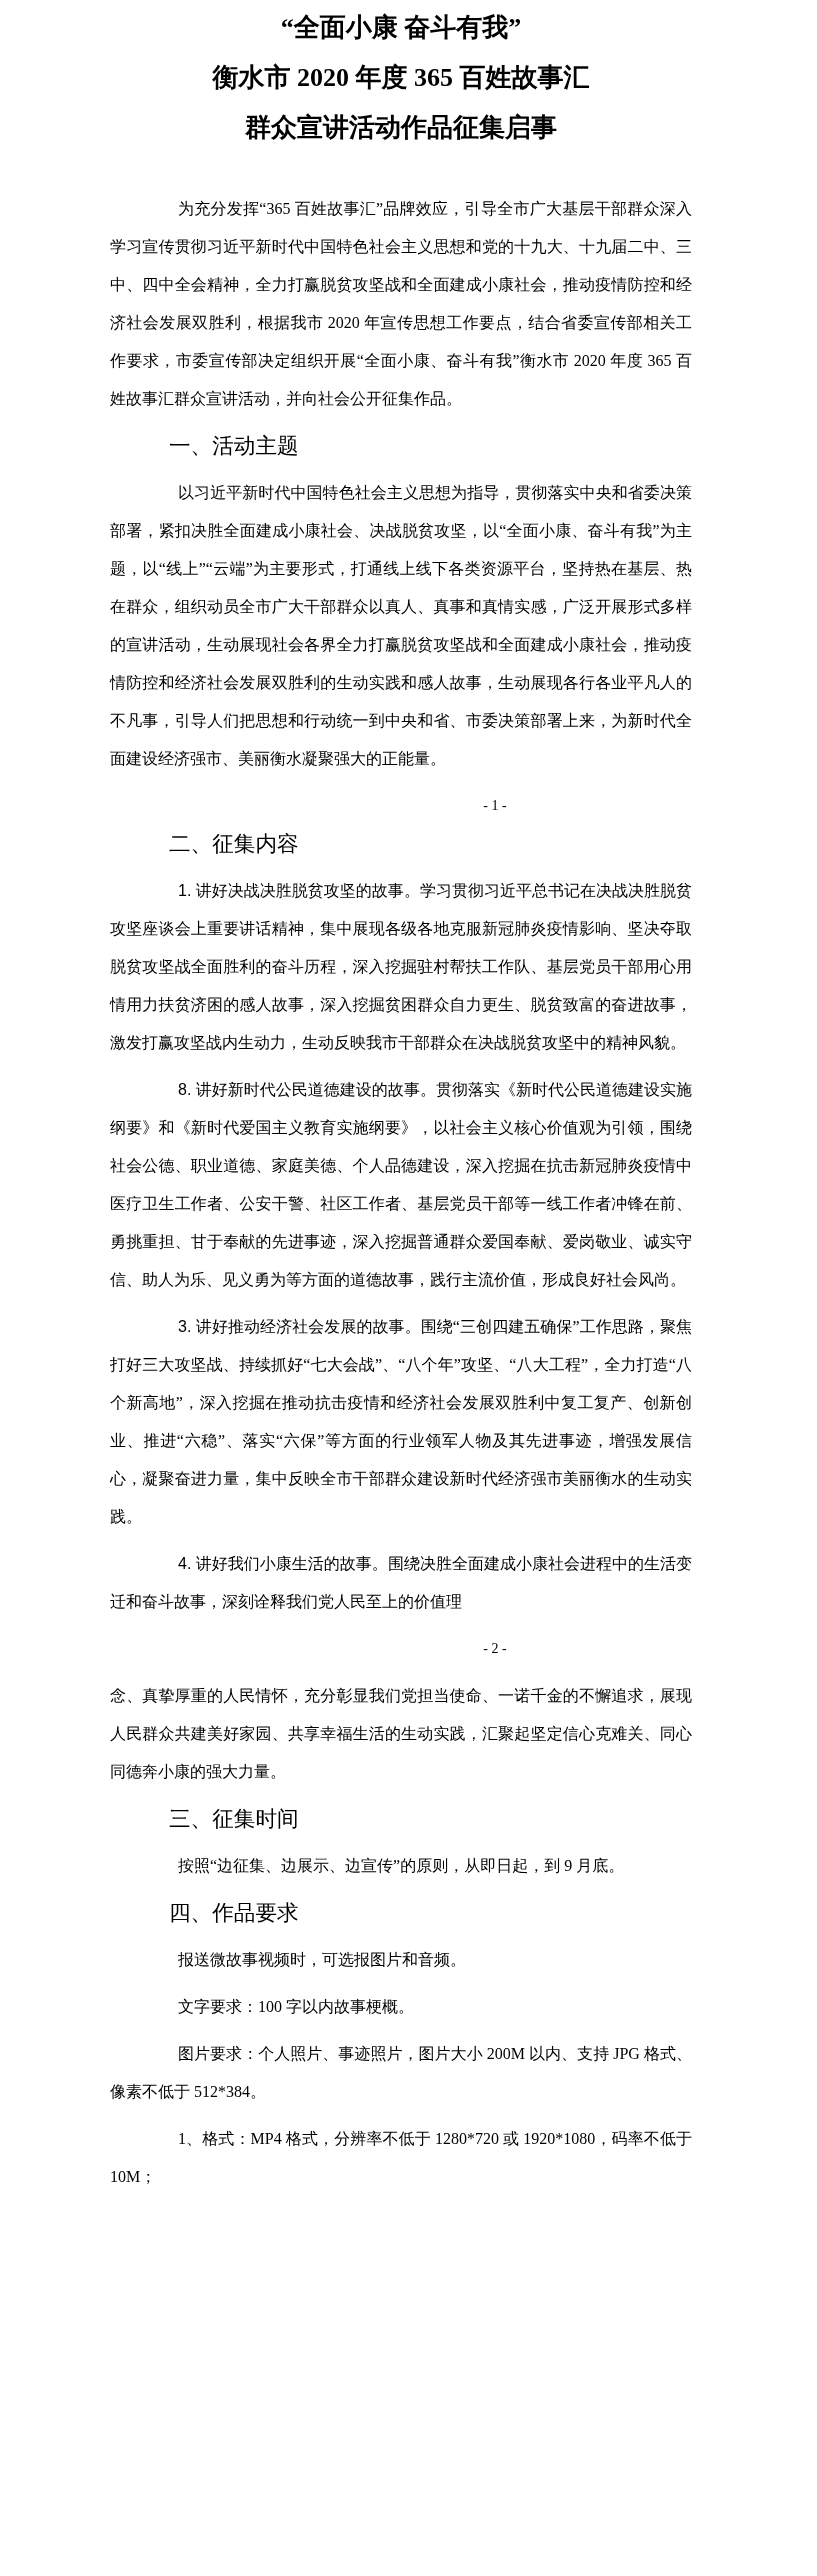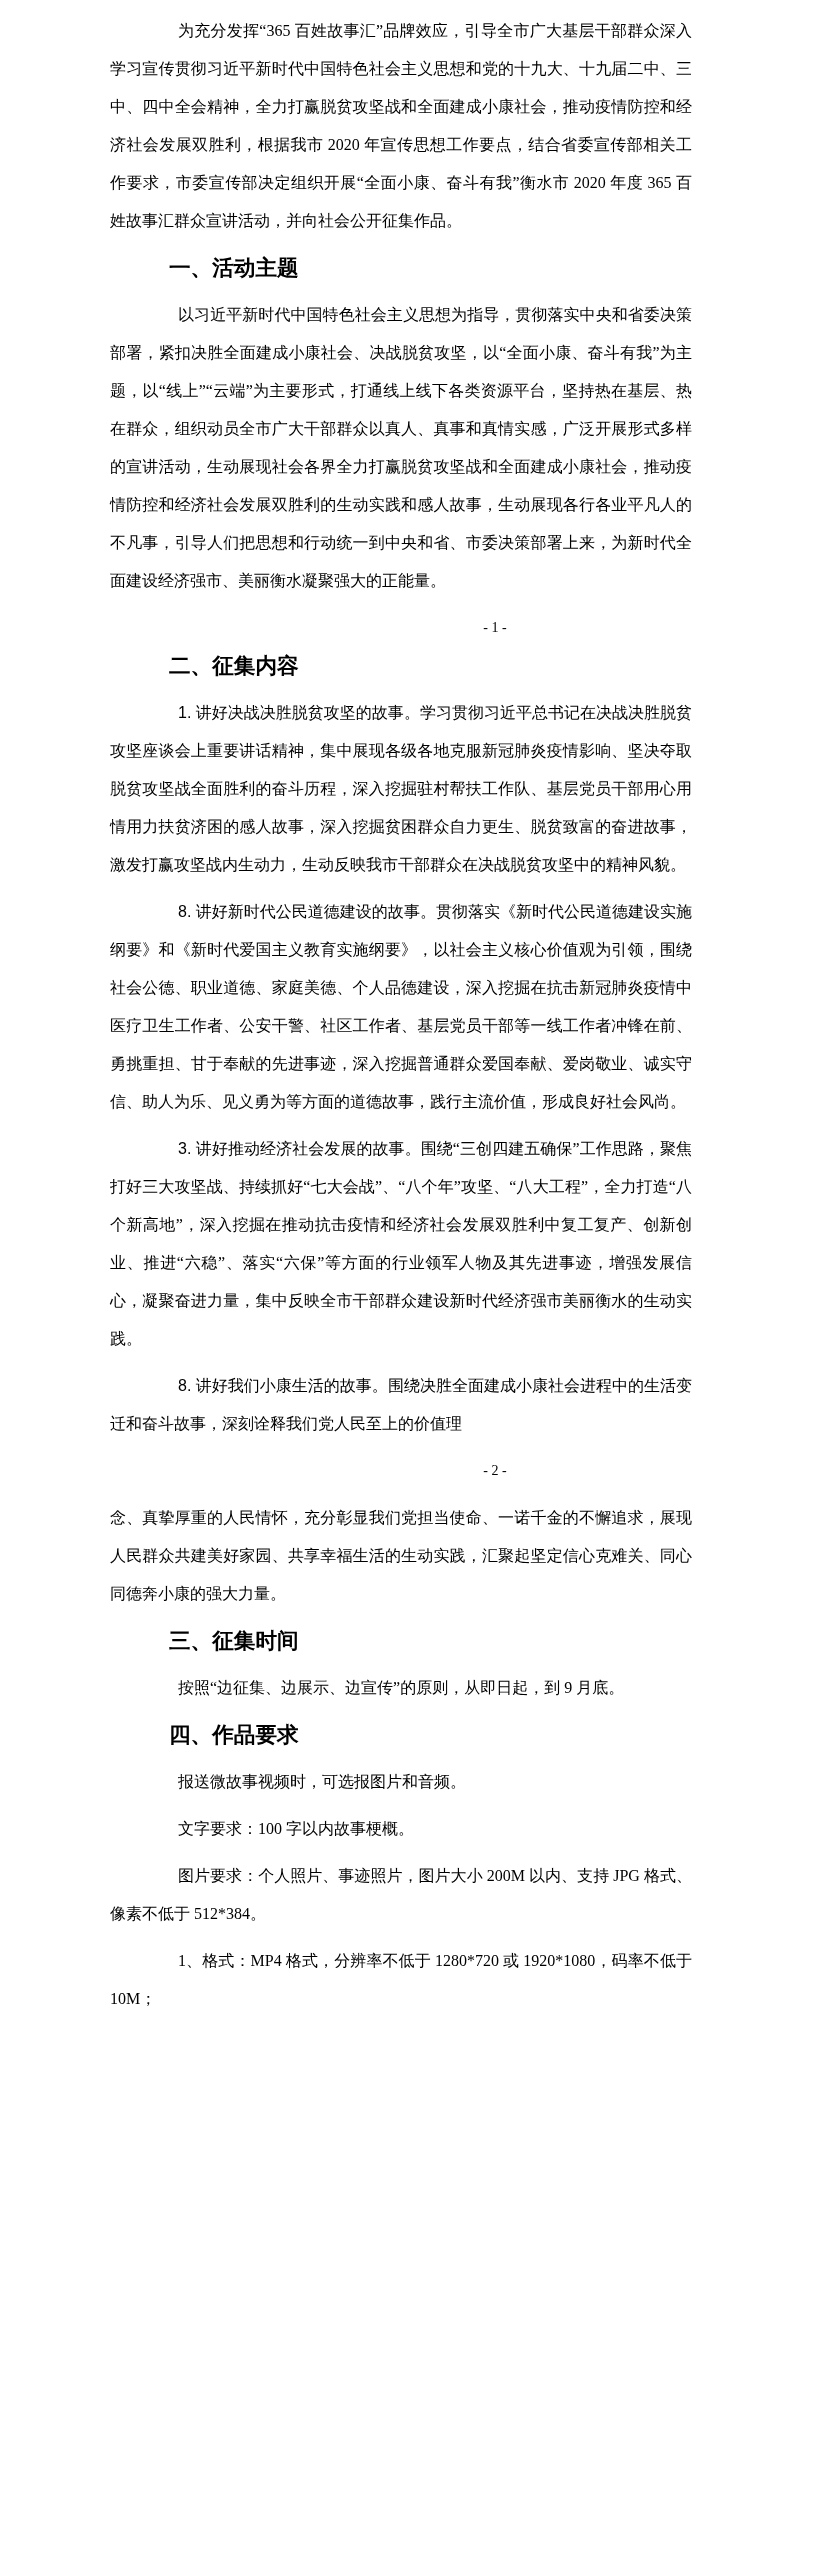--- a/index.html
+++ b/index.html
@@ -36,21 +36,21 @@
     font-size: 16px;
     line-height: 38px;
     text-align: justify;
     text-indent: 68px;
   }
   .cont { text-indent: 0; }
   .heading {
     margin: 0;
     font-size: 21.6px;
     line-height: 38px;
-    font-weight: bold;
+    font-weight: normal;
     text-indent: 68px;
     font-family: "Liberation Sans", "DejaVu Sans", sans-serif;
   }
   .lead {
     font-weight: normal;
     font-family: "Liberation Sans", "DejaVu Sans", sans-serif;
   }
   .pagenum {
     margin: 0;
     font-size: 14px;
@@ -58,37 +58,42 @@
     text-align: center;
     padding-left: 188px;  
   }
 </style>
 </head>
 <body>
 
 <div class="doc">
   <div class="content">
 
+    <div class="title-block">
+      <h1 class="title">“全面小康 奋斗有我”</h1>
+      <h1 class="title">衡水市 2020 年度 365 百姓故事汇</h1>
+      <h1 class="title">群众宣讲活动作品征集启事</h1>
+    </div>
 
     <p class="para">为充分发挥“365 百姓故事汇”品牌效应，引导全市广大基层干部群众深入学习宣传贯彻习近平新时代中国特色社会主义思想和党的十九大、十九届二中、三中、四中全会精神，全力打赢脱贫攻坚战和全面建成小康社会，推动疫情防控和经济社会发展双胜利，根据我市 2020 年宣传思想工作要点，结合省委宣传部相关工作要求，市委宣传部决定组织开展“全面小康、奋斗有我”衡水市 2020 年度 365 百姓故事汇群众宣讲活动，并向社会公开征集作品。</p>
 
     <h2 class="heading">一、活动主题</h2>
     <p class="para">以习近平新时代中国特色社会主义思想为指导，贯彻落实中央和省委决策部署，紧扣决胜全面建成小康社会、决战脱贫攻坚，以“全面小康、奋斗有我”为主题，以“线上”“云端”为主要形式，打通线上线下各类资源平台，坚持热在基层、热在群众，组织动员全市广大干部群众以真人、真事和真情实感，广泛开展形式多样的宣讲活动，生动展现社会各界全力打赢脱贫攻坚战和全面建成小康社会，推动疫情防控和经济社会发展双胜利的生动实践和感人故事，生动展现各行各业平凡人的不凡事，引导人们把思想和行动统一到中央和省、市委决策部署上来，为新时代全面建设经济强市、美丽衡水凝聚强大的正能量。</p>
 
     <div class="pagenum">- 1 -</div>
 
     <h2 class="heading">二、征集内容</h2>
 
     <p class="para"><span class="lead">1. 讲好决战决胜脱贫攻坚的故事。</span><span>学习贯彻习近平总书记在决战决胜脱贫攻坚座谈会上重要讲话精神，集中展现各级各地克服新冠肺炎疫情影响、坚决夺取脱贫攻坚战全面胜利的奋斗历程，深入挖掘驻村帮扶工作队、基层党员干部用心用情用力扶贫济困的感人故事，深入挖掘贫困群众自力更生、脱贫致富的奋进故事，激发打赢攻坚战内生动力，生动反映我市干部群众在决战脱贫攻坚中的精神风貌。</span></p>
 
     <p class="para"><span class="lead">8. 讲好新时代公民道德建设的故事。</span><span>贯彻落实《新时代公民道德建设实施纲要》和《新时代爱国主义教育实施纲要》，以社会主义核心价值观为引领，围绕社会公德、职业道德、家庭美德、个人品德建设，深入挖掘在抗击新冠肺炎疫情中医疗卫生工作者、公安干警、社区工作者、基层党员干部等一线工作者冲锋在前、勇挑重担、甘于奉献的先进事迹，深入挖掘普通群众爱国奉献、爱岗敬业、诚实守信、助人为乐、见义勇为等方面的道德故事，践行主流价值，形成良好社会风尚。</span></p>
 
     <p class="para"><span class="lead">3. 讲好推动经济社会发展的故事。</span><span>围绕“三创四建五确保”工作思路，聚焦打好三大攻坚战、持续抓好“七大会战”、“八个年”攻坚、“八大工程”，全力打造“八个新高地”，深入挖掘在推动抗击疫情和经济社会发展双胜利中复工复产、创新创业、推进“六稳”、落实“六保”等方面的行业领军人物及其先进事迹，增强发展信心，凝聚奋进力量，集中反映全市干部群众建设新时代经济强市美丽衡水的生动实践。</span></p>
 
-    <p class="para"><span class="lead">8. 讲好我们小康生活的故事。</span><span>围绕决胜全面建成小康社会进程中的生活变迁和奋斗故事，深刻诠释我们党人民至上的价值理</span></p>
+    <p class="para"><span class="lead">4. 讲好我们小康生活的故事。</span><span>围绕决胜全面建成小康社会进程中的生活变迁和奋斗故事，深刻诠释我们党人民至上的价值理</span></p>
 
     <div class="pagenum">- 2 -</div>
 
     <p class="para cont">念、真挚厚重的人民情怀，充分彰显我们党担当使命、一诺千金的不懈追求，展现人民群众共建美好家园、共享幸福生活的生动实践，汇聚起坚定信心克难关、同心同德奔小康的强大力量。</p>
 
     <h2 class="heading">三、征集时间</h2>
     <p class="para">按照“边征集、边展示、边宣传”的原则，从即日起，到 9 月底。</p>
 
     <h2 class="heading">四、作品要求</h2>
     <p class="para">报送微故事视频时，可选报图片和音频。</p>

